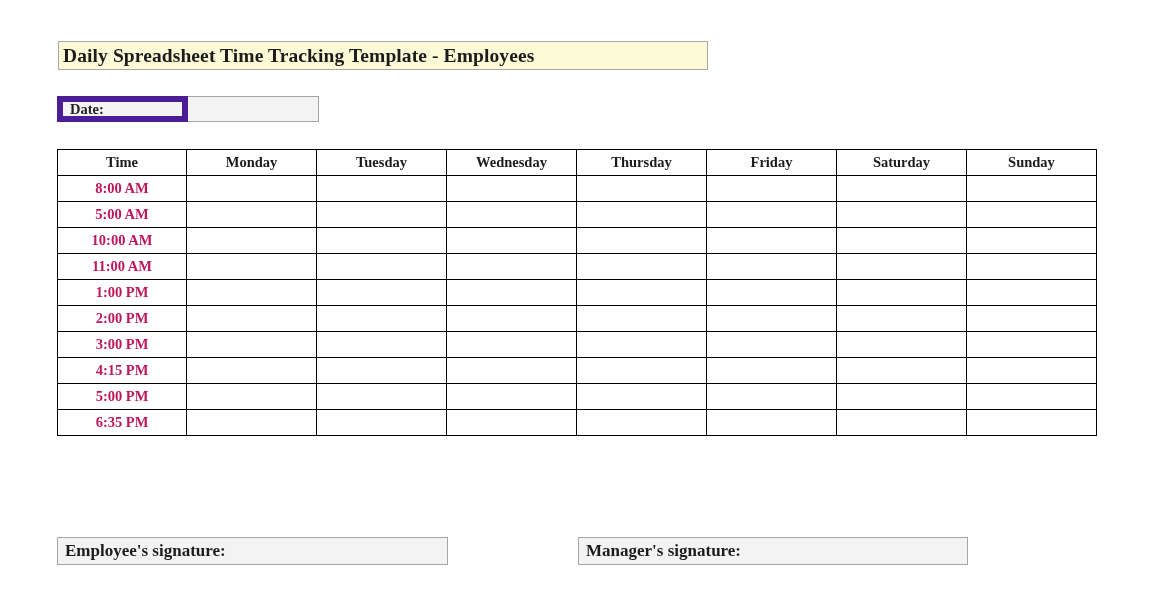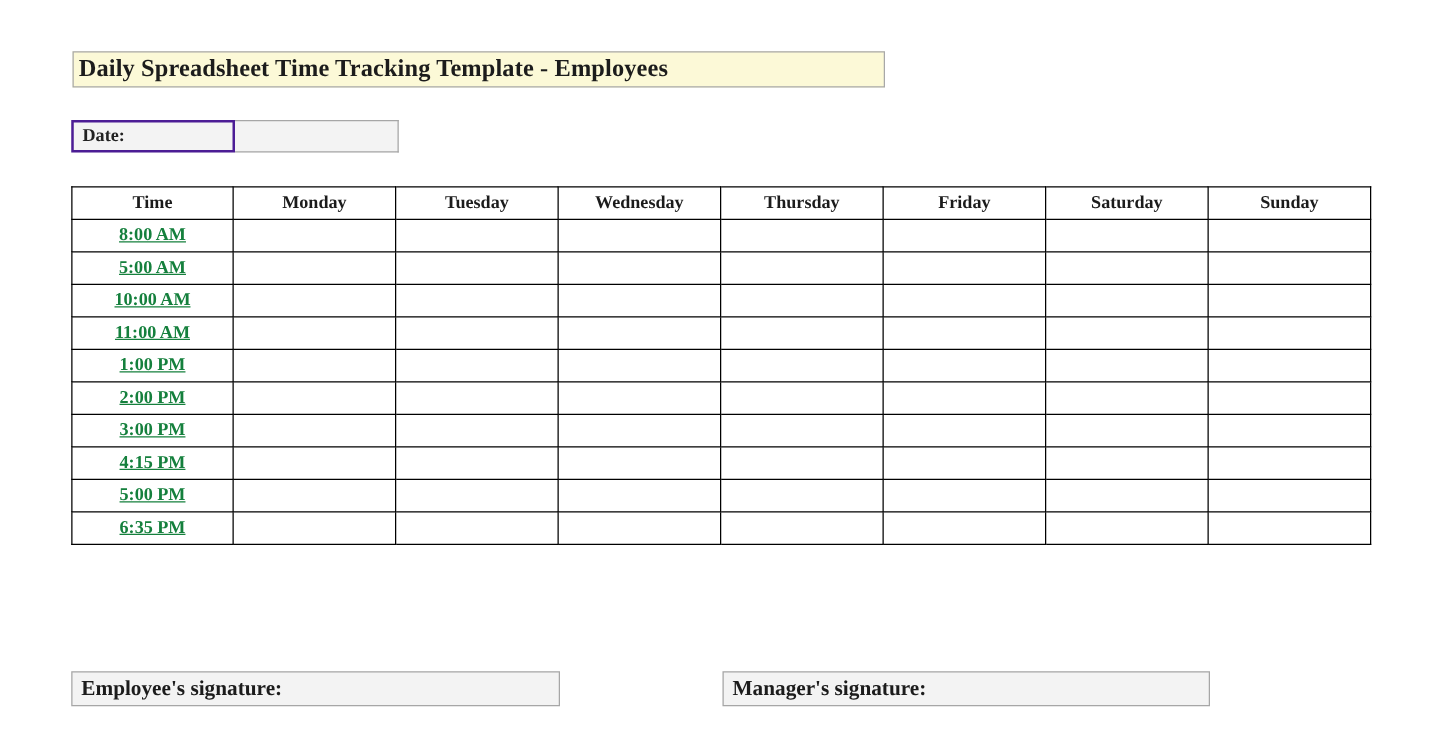--- a/index.html
+++ b/index.html
@@ -41,21 +41,21 @@
   
   #date-row {
     position: absolute;
     left: 57px;
     top: 96px;
     display: flex;
   }
   #date-row .date-label-cell {
     width: 131px;
     height: 26px;
-    border: 2px solid #4c1d95;
+    border: 6px solid #4c1d95;
     box-sizing: border-box;
     background: #f3f3f3;
     display: flex;
     align-items: center;
     padding-left: 7px;
   }
   #date-row .date-label-cell span {
     font-size: 14.5px;
     font-weight: bold;
     color: #222;
@@ -94,22 +94,21 @@
   #schedule-table thead th.time-col-head {
     width: 129px;
     margin-top: 16px;
   }
   #schedule-table thead th.day-col-head {
     width: 130px;
   }
   #schedule-table tbody td.time-cell {
     text-align: center;
     font-weight: bold;
-    color: #15803d;
-    text-decoration: underline;
+    color: #be185d;
   }
   #schedule-table tbody td.slot-cell {
     background: #ffffff;
   }
 
   
   #signatures {
     position: absolute;
     left: 57px;
     top: 537px;

